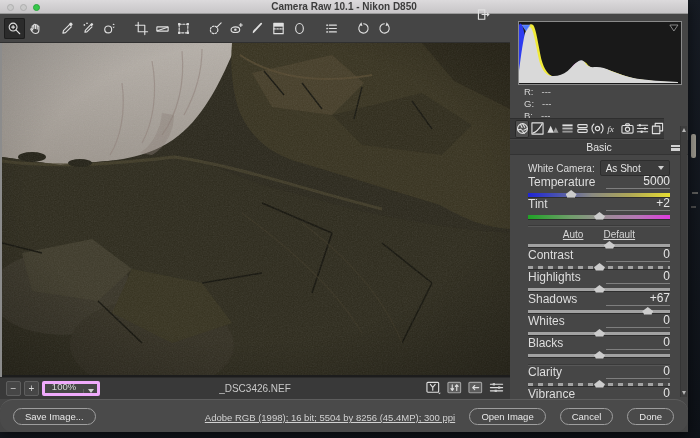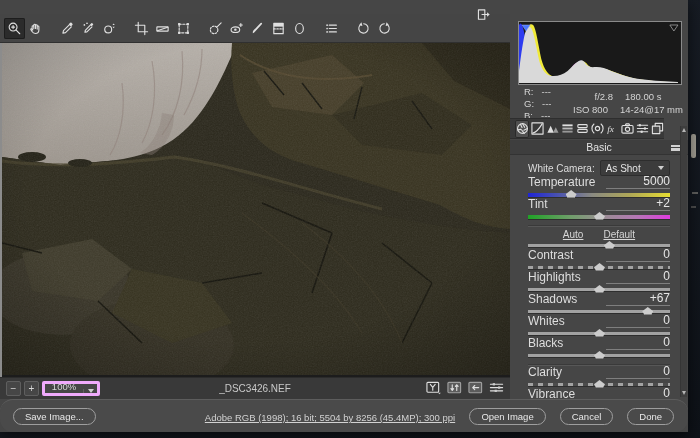--- a/index.html
+++ b/index.html
@@ -92,20 +92,26 @@
 <body>
 
 <div class="desktop">
   <div class="speck" style="left:691px;top:134px;width:5px;height:24px;border-radius:2px;"></div>
   <div class="speck" style="left:692px;top:192px;width:6px;height:2px;opacity:.4;"></div>
   <div class="speck" style="left:691px;top:206px;width:5px;height:2px;opacity:.3;"></div>
 </div>
 
 <div class="window">
 
+  <div class="titlebar">
+    <span class="tl r"></span>
+    <span class="tl y"></span>
+    <span class="tl g"></span>
+    <div class="title">Camera Raw 10.1 - Nikon D850</div>
+  </div>
 
   <div class="toolbar" id="toolbar">
       <span class="tool sel" title="Zoom Tool">
         <svg viewBox="0 0 16 16" width="15" height="15" fill="none" stroke="#e0e0e0" stroke-width="1.2" stroke-linecap="round" stroke-linejoin="round">
           <circle cx="6.5" cy="6.5" r="4.2"></circle>
           <path d="M9.8 9.8 13.6 13.6"></path>
           <path d="M4.9 6.5h3.2M6.5 4.9v3.2"></path>
         </svg>
       </span>
       <span class="tool" title="Hand Tool">
@@ -324,30 +330,20 @@
           </div>
         <div>
             <span>G:</span>
             <span>---</span>
           </div>
         <div>
             <span>B:</span>
             <span>---</span>
           </div>
       </div>
-      <div class="shoot">
-        <div>
-            <span>f/2.8</span>
-            <span>180.00 s</span>
-          </div>
-        <div>
-            <span>ISO 800</span>
-            <span>14-24@17 mm</span>
-          </div>
-      </div>
     </div>
     <div class="tabs" id="tabs">
         <span class="tab sel" title="Basic">
           <svg viewBox="0 0 14 14" width="13" height="13" fill="none" stroke="#e0e0e0" stroke-width="1.2" stroke-linecap="round" stroke-linejoin="round">
             <circle cx="7" cy="7" r="5.3"></circle>
             <path d="M7 1.7 9.3 5.7M12.3 7 8.5 8.8M8.9 12.2 6.1 8.6M1.9 8.5 5.4 7.9M4.8 2.5 6.5 5.9"></path>
           </svg>
         </span>
         <span class="tab" title="Tone Curve">
           <svg viewBox="0 0 14 14" width="13" height="13" fill="none" stroke="#e0e0e0" stroke-width="1.2" stroke-linecap="round" stroke-linejoin="round">

